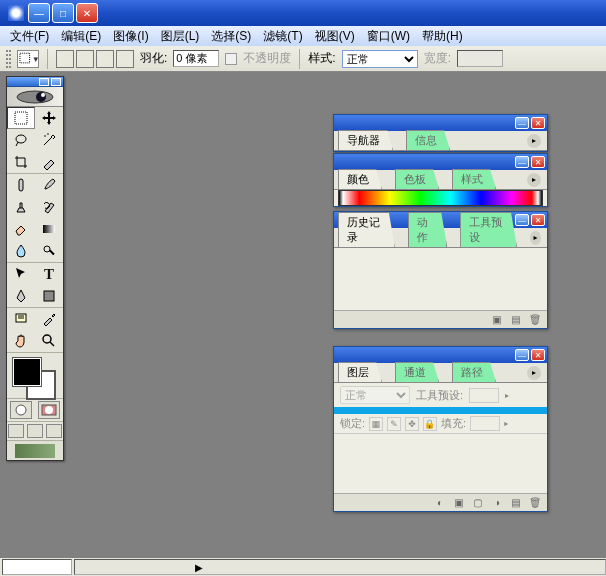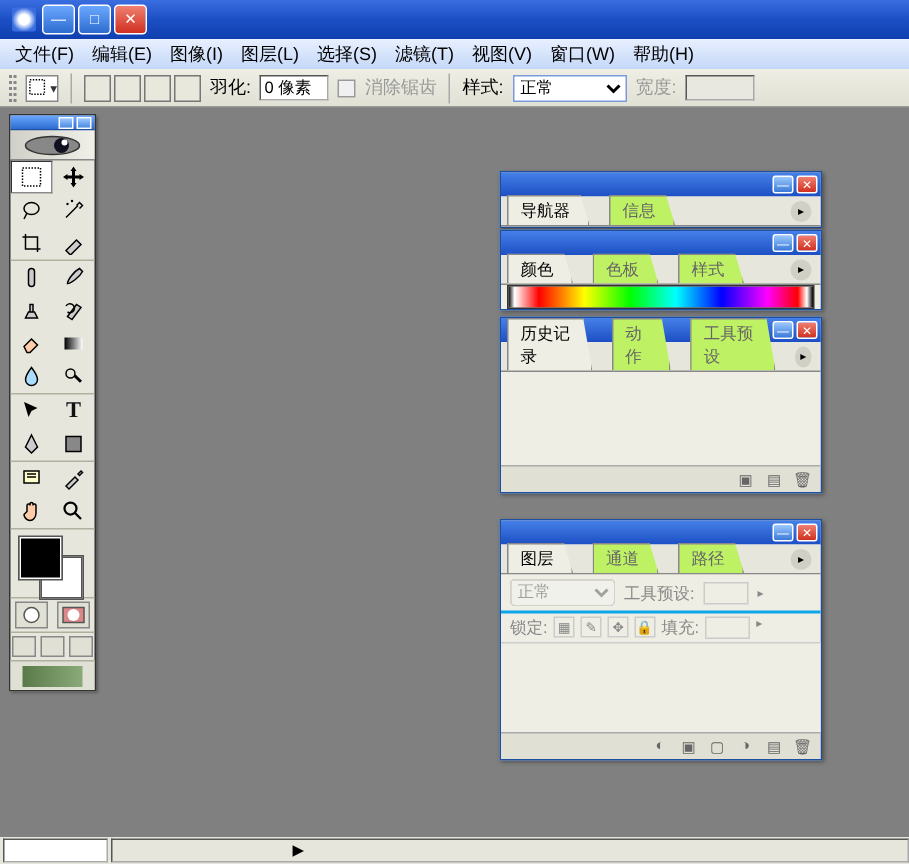--- a/index.html
+++ b/index.html
@@ -52,39 +52,39 @@
 .toolbox .sm { width:16px; height:14px; border:1px solid #888; background:#e0e0d4;}
 .toolbox .imageready { height:20px; background:#e0e0d4; border-top:1px solid #b0b0a0; display:flex; align-items:center; justify-content:center;}
 .toolbox .ir-icon { width:40px; height:14px; background:linear-gradient(90deg,#5a7a4a,#8aaa7a); position:relative;}
 
 
 .panelwin { position: absolute; background: #e6e6dc; border: 1px solid #1c4f9f; box-shadow: 1px 1px 3px rgba(0,0,0,0.4); }
 .panelwin .ptitle { height: 16px; background: linear-gradient(to bottom, #4680e8, #1c4fc4); display: flex; justify-content: flex-end; align-items: center; gap: 2px; padding: 0 2px; }
 .panelwin .pbtn { width: 14px; height: 12px; background: linear-gradient(to bottom, #9cc8ff, #3a7ad8); border: 1px solid #fff; border-radius: 2px; font-size: 8px; color:#fff; display:flex; align-items:center; justify-content:center; cursor:pointer; }
 .panelwin .pbtn.pclose { background: linear-gradient(to bottom, #f08070, #d03020); }
 .panelwin .tabs { height: 20px; display: flex; align-items: flex-end; padding: 0 4px; gap: 16px; background:#e6e6dc; border-bottom:1px solid #888;}
-.panelwin .tab { padding: 2px 8px; font-size: 11px; background: #bef264; border: 1px solid #888; border-bottom: none; cursor: pointer; clip-path: polygon(0 0, calc(100% - 6px) 0, 100% 100%, 0 100%); padding-right: 12px; position:relative; margin-right:-3px;}
+.panelwin .tab { padding: 2px 8px; font-size: 11px; background: #86efac; border: 1px solid #888; border-bottom: none; cursor: pointer; clip-path: polygon(0 0, calc(100% - 6px) 0, 100% 100%, 0 100%); padding-right: 12px; position:relative; margin-right:-3px;}
 .panelwin .tab.active { background: #eeeee4; z-index:2;}
 .panelwin .tab:not(.active) { color: #666; }
 .panelwin .menu-arrow { margin-left:auto; width:14px; height:14px; border-radius:50%; background:#d0d0c4; display:flex; align-items:center; justify-content:center; font-size:8px; cursor:pointer; align-self:center; margin-right:2px;}
 .panelwin .pbody { background: #eeeee4; }
 .panelwin .pfooter { height: 18px; background: #e0e0d5; border-top: 1px solid #aaa; display: flex; align-items: center; justify-content: flex-end; gap: 3px; padding: 0 4px; }
 .panelwin .ficon { width: 16px; height: 14px; display:flex; align-items:center; justify-content:center; color:#666; font-size:10px; cursor:pointer; }
 
 
 #nav-panel { left: 333px; top: 114px; width: 215px; }
 #color-panel { left: 333px; top: 153px; width: 215px; }
 #color-panel .pbody { height: 16px; padding:0; }
 #color-panel .spectrum { height: 16px; background: linear-gradient(to right, #000 0%, #fff 2%, #f00 10%, #ff0 25%, #0f0 40%, #0ff 55%, #00f 70%, #f0f 85%, #f00 95%, #fff 98%, #000 100%); margin: 0 4px; border:1px solid #333;}
 #history-panel { left: 333px; top: 211px; width: 215px; }
 #history-panel .pbody { height: 62px; }
 #layers-panel { left: 333px; top: 346px; width: 215px; }
 #layers-panel .layopts { display:flex; align-items:center; padding: 3px 6px; font-size:11px; gap:6px; color:#888;}
 #layers-panel .layopts select { width:70px; height:18px; font-size:11px;}
-#layers-panel .lockrow { display:flex; padding: 2px 6px; font-size:11px; gap:4px; color:#888; border-top:2px solid #0ea5e9;}
+#layers-panel .lockrow { display:flex; align-items:center; padding: 2px 6px; font-size:11px; gap:4px; color:#888; border-top:7px solid #0ea5e9;}
 #layers-panel .lockicon { width:14px; height:14px; border:1px solid #ccc; font-size:9px; display:flex; align-items:center; justify-content:center;}
 #layers-panel .laylist { height: 60px; background:#eeeee4; border-top:1px solid #ccc;}
 
 
 .statusbar { position: absolute; left: 0; right: 0; bottom: 0; height: 18px; background: #e6e6dc; display: flex; align-items: center; }
 .statusbar .zoombox { width: 70px; height: 16px; border: 1px inset #aaa; background: #fff; margin-left: 2px; }
 .statusbar .statfield { flex:1; height:16px; border: 1px inset #aaa; background:#e6e6dc; margin-left:2px; display:flex; align-items:center; padding-left: 120px;}
 .statusbar .tri { font-size: 10px; color:#000; }
 
 svg.tico { width:16px; height:16px; }
@@ -124,21 +124,21 @@
   <div class="sep"></div>
   <div class="seliconset">
     <div class="selicon"></div>
     <div class="selicon"></div>
     <div class="selicon"></div>
     <div class="selicon"></div>
   </div>
   <span class="lbl">羽化:</span>
   <input type="text" value="0 像素" style="">
   <div class="chk"></div>
-  <span class="lbl" style="color:#999">消除锯齿</span>
+  <span class="lbl" style="color:#999">不透明度</span>
   <div class="sep"></div>
   <span class="lbl">样式:</span>
   <select style="width:76px;">
     <option>正常</option>
   </select>
   <span class="lbl" style="color:#999">宽度:</span>
   <input type="text" style="background: rgb(232, 232, 224);" disabled="" value="">
 </div>
 
 <div class="canvas"></div>

